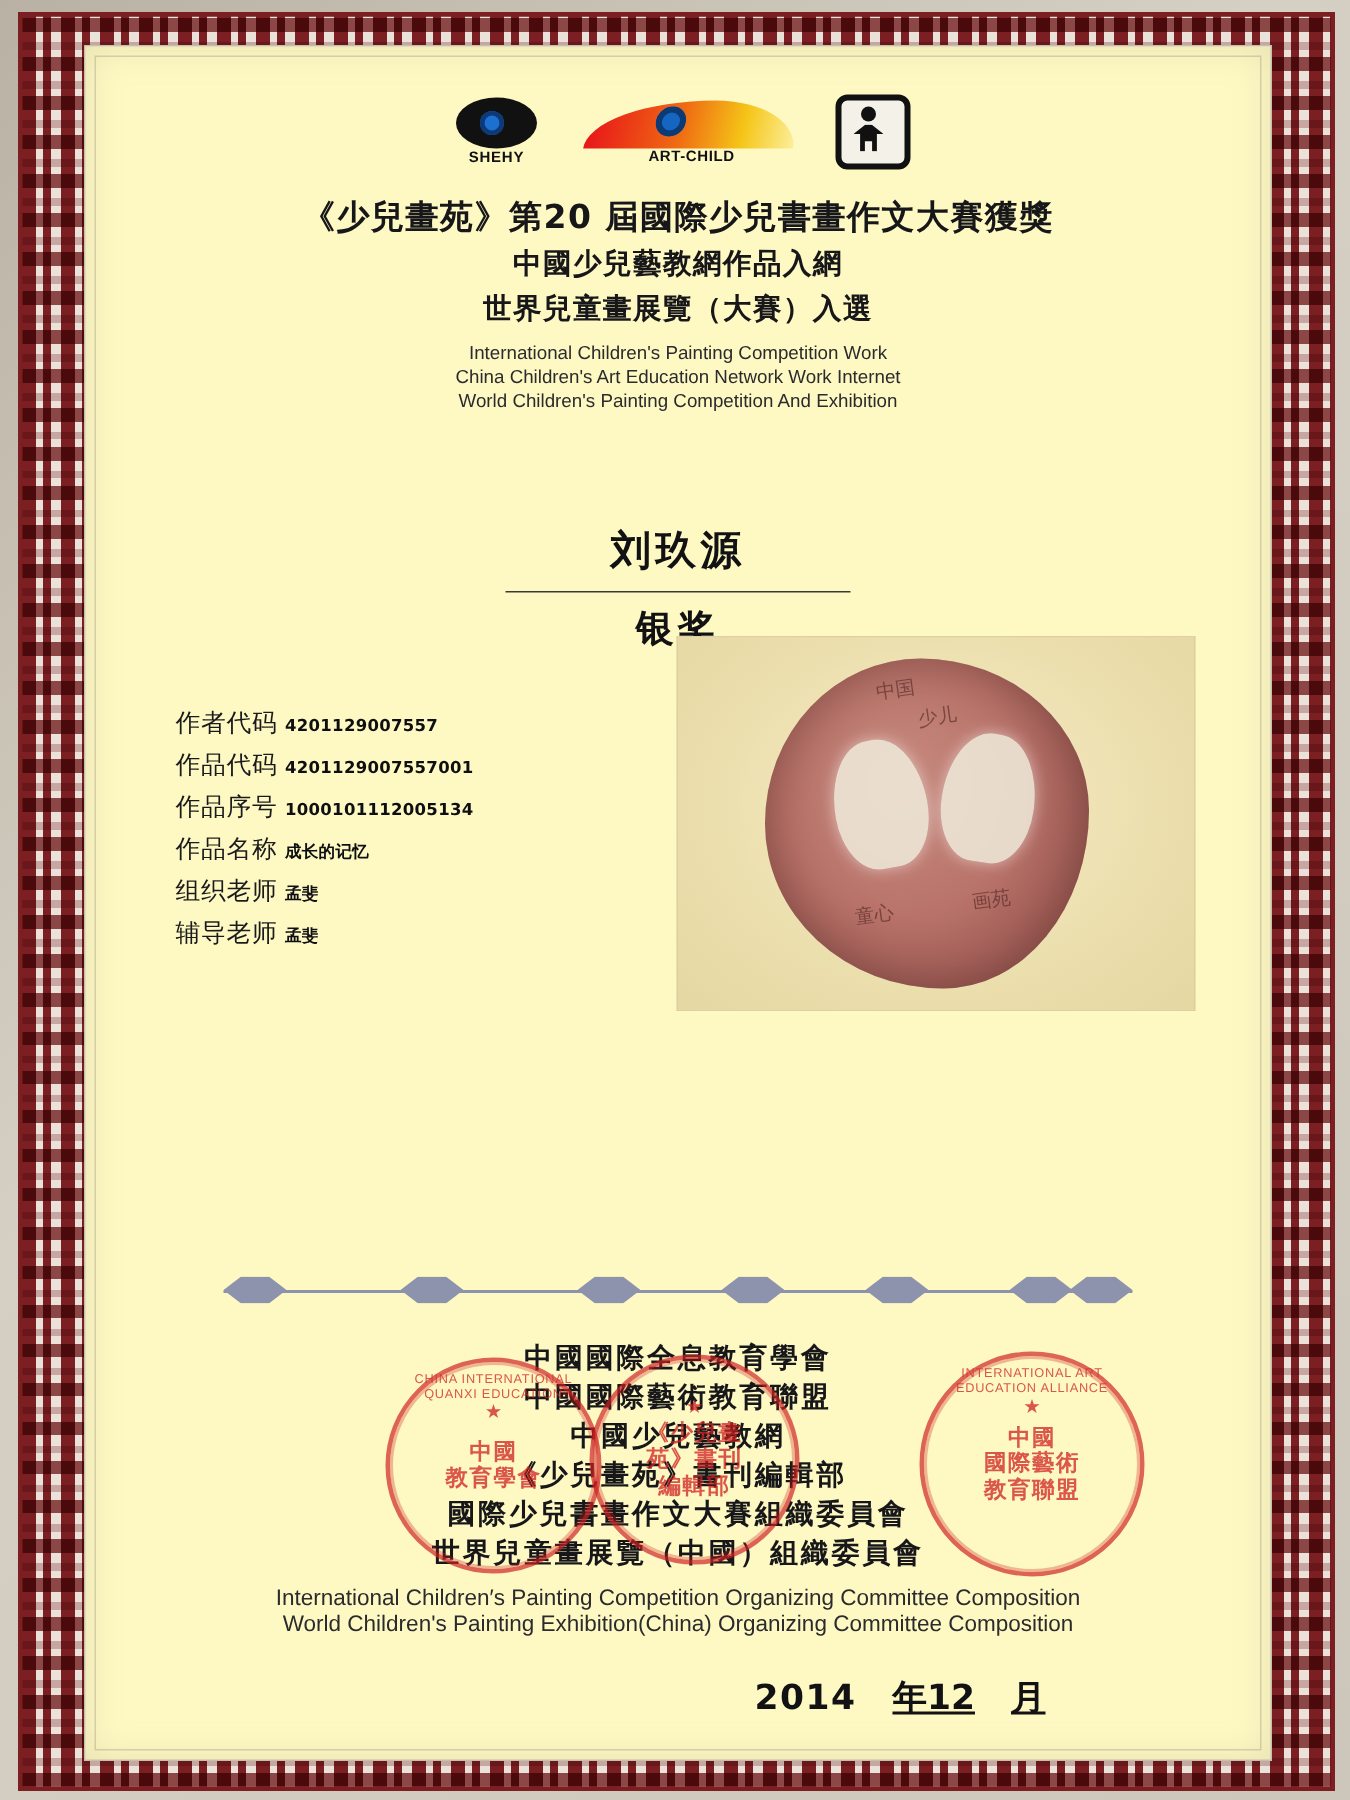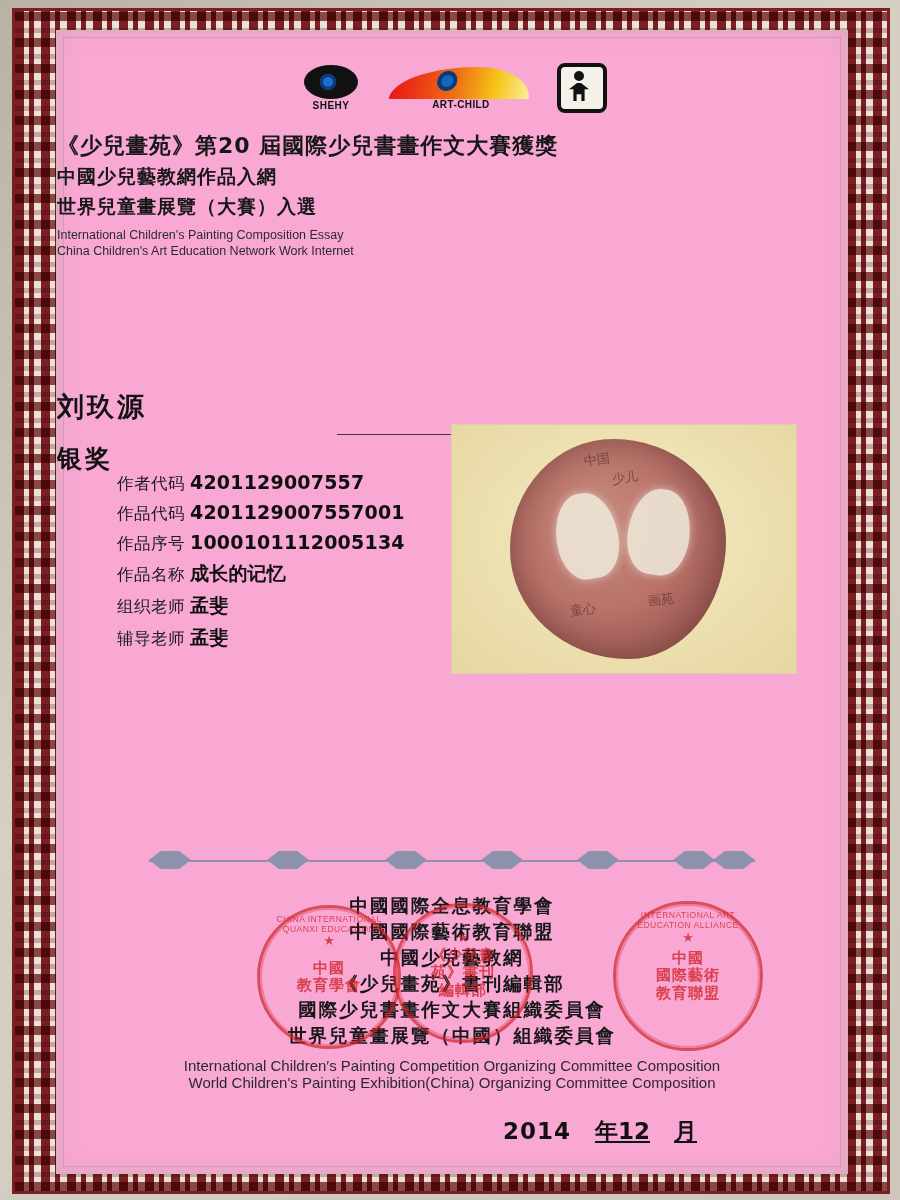--- a/index.html
+++ b/index.html
@@ -60,21 +60,21 @@
     mix-blend-mode: multiply;
     opacity:.85;
   }
 
   .inner-white {
     position: absolute;
     left: 56px;
     top: 30px;
     right: 52px;
     bottom: 26px;
-    background: #f9a8d4;
+    background: #fef9c3;
     border: 1px solid #c6bfae;
     box-shadow: inset 0 0 24px rgba(160,150,130,0.25);
     box-sizing: border-box;
     overflow: hidden;
   }
   .inner-white::before{
     content:"";
     position:absolute;
     inset:6px;
     border:1px solid rgba(150,140,120,.35);
@@ -142,20 +142,21 @@
     width:20px;height:18px;
     background:#111;
     clip-path: polygon(40% 0,60% 0,100% 35%,78% 35%,78% 100%,62% 100%,62% 62%,38% 62%,38% 100%,22% 100%,22% 35%,0 35%);
   }
 
   
   .heading {
     position: absolute;
     top: 100px;
     left: 0; right: 0;
+    text-align: center;
     color: #17171a;
   }
   .heading .cn1 {
     font-family: "DejaVu Sans", sans-serif;
     font-size: 22px;
     font-weight: 700;
     letter-spacing: 1px;
     line-height: 30px;
   }
   .heading .cn2, .heading .cn3 {
@@ -171,21 +172,21 @@
     line-height: 16px;
     color: #2b2b2e;
     font-family: "Liberation Sans", sans-serif;
   }
 
   
   .winner {
     position: absolute;
     top: 318px;
     left: 0; right: 0;
-    margin-top: 40px;
+    text-align: center;
   }
   .winner .name {
     font-family: "DejaVu Sans", sans-serif;
     font-size: 27px;
     font-weight: 700;
     color: #121214;
     letter-spacing: 3px;
   }
   .winner .rule {
     width: 230px;
@@ -216,21 +217,21 @@
   }
   .detail-label {
     font-family: "DejaVu Sans", sans-serif;
     font-size: 16.5px;
     color: #1a1a1c;
     letter-spacing: .5px;
     margin-right: 5px;
   }
   .detail-value {
     font-family: "DejaVu Sans", sans-serif;
-    font-size: 19px;
+    font-size: 11px;
     font-weight: 700;
     color: #0f0f11;
     letter-spacing: .2px;
   }
 
   .artwork {
     position: absolute;
     top: 393px;
     left: 394px;
     width: 344px;
@@ -399,22 +400,23 @@
       <div class="logo-child">
         <div class="frame"></div>
       </div>
     </div>
 
     <div class="heading">
       <div class="cn1">《少兒畫苑》第20  屆國際少兒書畫作文大賽獲獎</div>
       <div class="cn2">中國少兒藝教網作品入網</div>
       <div class="cn3">世界兒童畫展覽（大賽）入選</div>
       <div class="en">
-        <div>International Children's Painting Composition Essay</div>
+        <div>International Children's Painting Competition Work</div>
         <div>China Children's Art Education Network Work  Internet</div>
+        <div>World Children's Painting Competition And Exhibition</div>
       </div>
     </div>
 
     <div class="winner">
       <div class="name">刘玖源</div>
       <div class="rule"></div>
       <div class="prize">银奖</div>
     </div>
 
     <div class="details">

